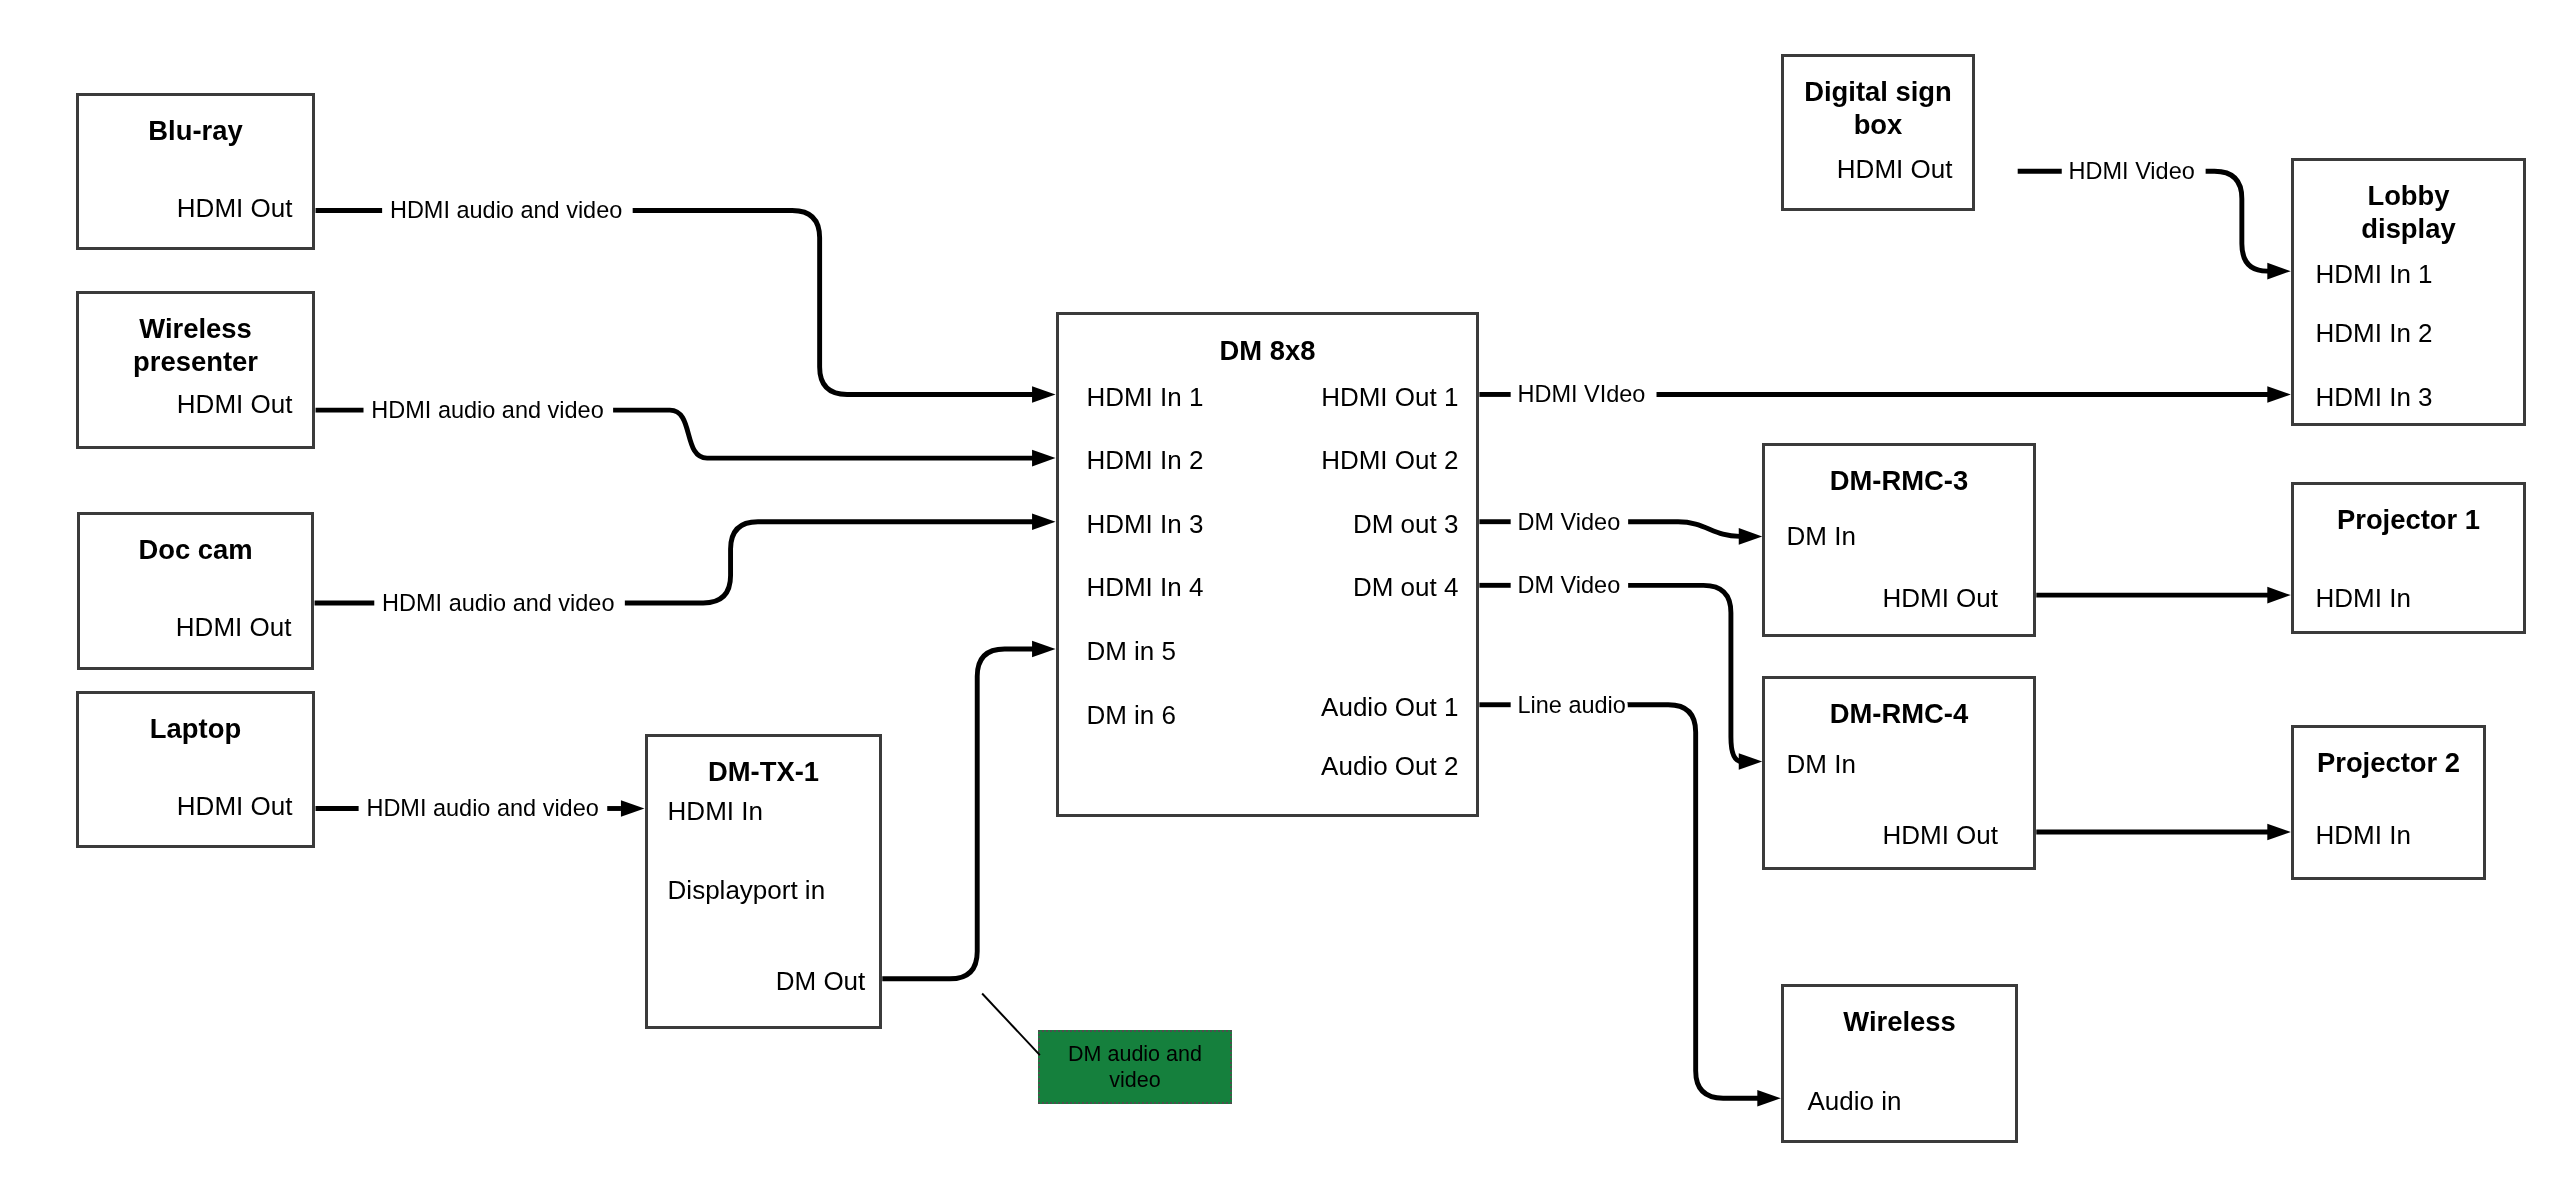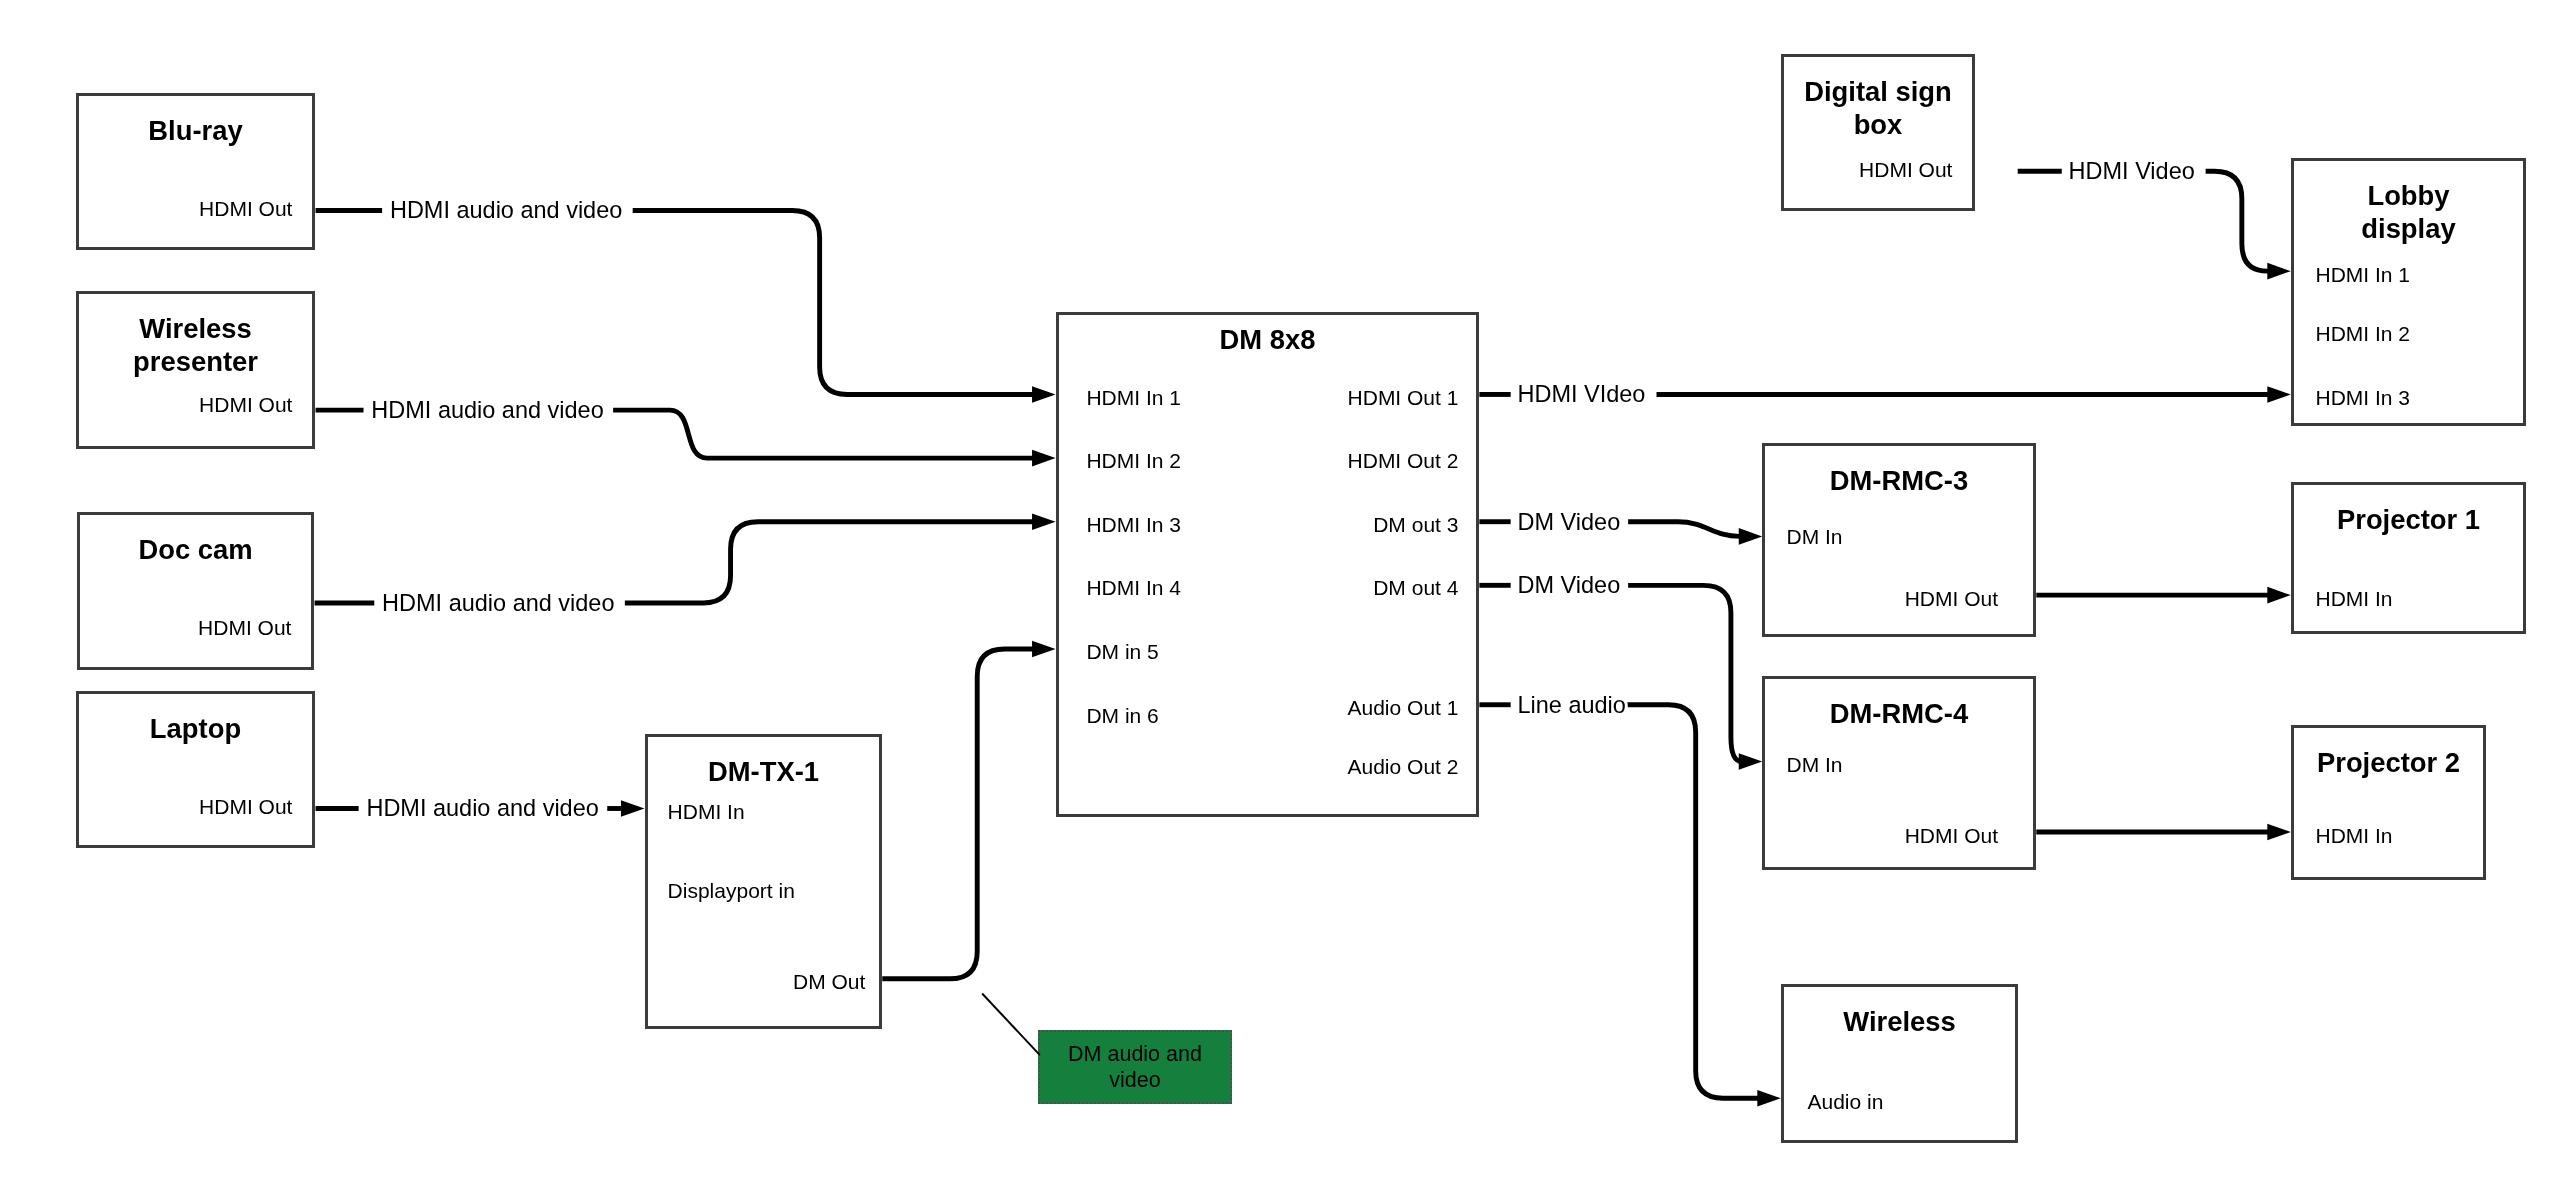--- a/index.html
+++ b/index.html
@@ -7,21 +7,21 @@
     position:relative;width:2576px;height:1201px;background:#ffffff;
     font-family:"Liberation Sans","DejaVu Sans",sans-serif;color:#000;overflow:hidden;
   }
   .node{
     position:absolute;box-sizing:border-box;border:3.9px solid #3b3b3b;background:#ffffff;
   }
   .title{
     margin:17.6px auto 0;max-width:176px;text-align:center;font-weight:bold;
     font-size:27.4px;line-height:33px;
   }
-  .port{position:absolute;font-size:21px;line-height:29px;white-space:nowrap;}
+  .port{position:absolute;font-size:26px;line-height:29px;white-space:nowrap;}
   .pl{left:21.5px;text-align:left;}
   .pr{right:19.6px;text-align:right;}
   svg.wires{position:absolute;left:0;top:0;z-index:3;pointer-events:none;}
   svg.wires path.wire{fill:none;stroke:#000000;stroke-width:5px;}
   svg.wires path.leader{fill:none;stroke:#000000;stroke-width:2px;}
   svg.wires polygon{fill:#000000;}
   svg.wires text{
     font-size:24px;fill:#000000;
     paint-order:stroke;stroke:#ffffff;stroke-width:6px;stroke-linejoin:round;
   }
@@ -57,21 +57,21 @@
   </div>
 
   <div class="node" style="left:645px;top:734px;width:237px;height:295px">
     <div class="title">DM-TX-1</div>
     <div class="port pl" style="left:19.6px;top:60px">HDMI In</div>
     <div class="port pl" style="left:19.6px;top:139px">Displayport in</div>
     <div class="port pr" style="right:13.7px;top:230px">DM Out</div>
   </div>
 
   <div class="node" style="left:1056px;top:312px;width:423px;height:505px">
-    <div class="title" style="margin-top:8px">DM 8x8</div>
+    <div class="title" style="margin-top:19px">DM 8x8</div>
     <div class="port pl" style="left:27.4px;top:68px">HDMI In 1</div>
     <div class="port pl" style="left:27.4px;top:131px">HDMI In 2</div>
     <div class="port pl" style="left:27.4px;top:195px">HDMI In 3</div>
     <div class="port pl" style="left:27.4px;top:258px">HDMI In 4</div>
     <div class="port pl" style="left:27.4px;top:322px">DM in 5</div>
     <div class="port pl" style="left:27.4px;top:386px">DM in 6</div>
     <div class="port pr" style="right:17.6px;top:68px">HDMI Out 1</div>
     <div class="port pr" style="right:17.6px;top:131px">HDMI Out 2</div>
     <div class="port pr" style="right:17.6px;top:195px">DM out 3</div>
     <div class="port pr" style="right:17.6px;top:258px">DM out 4</div>

